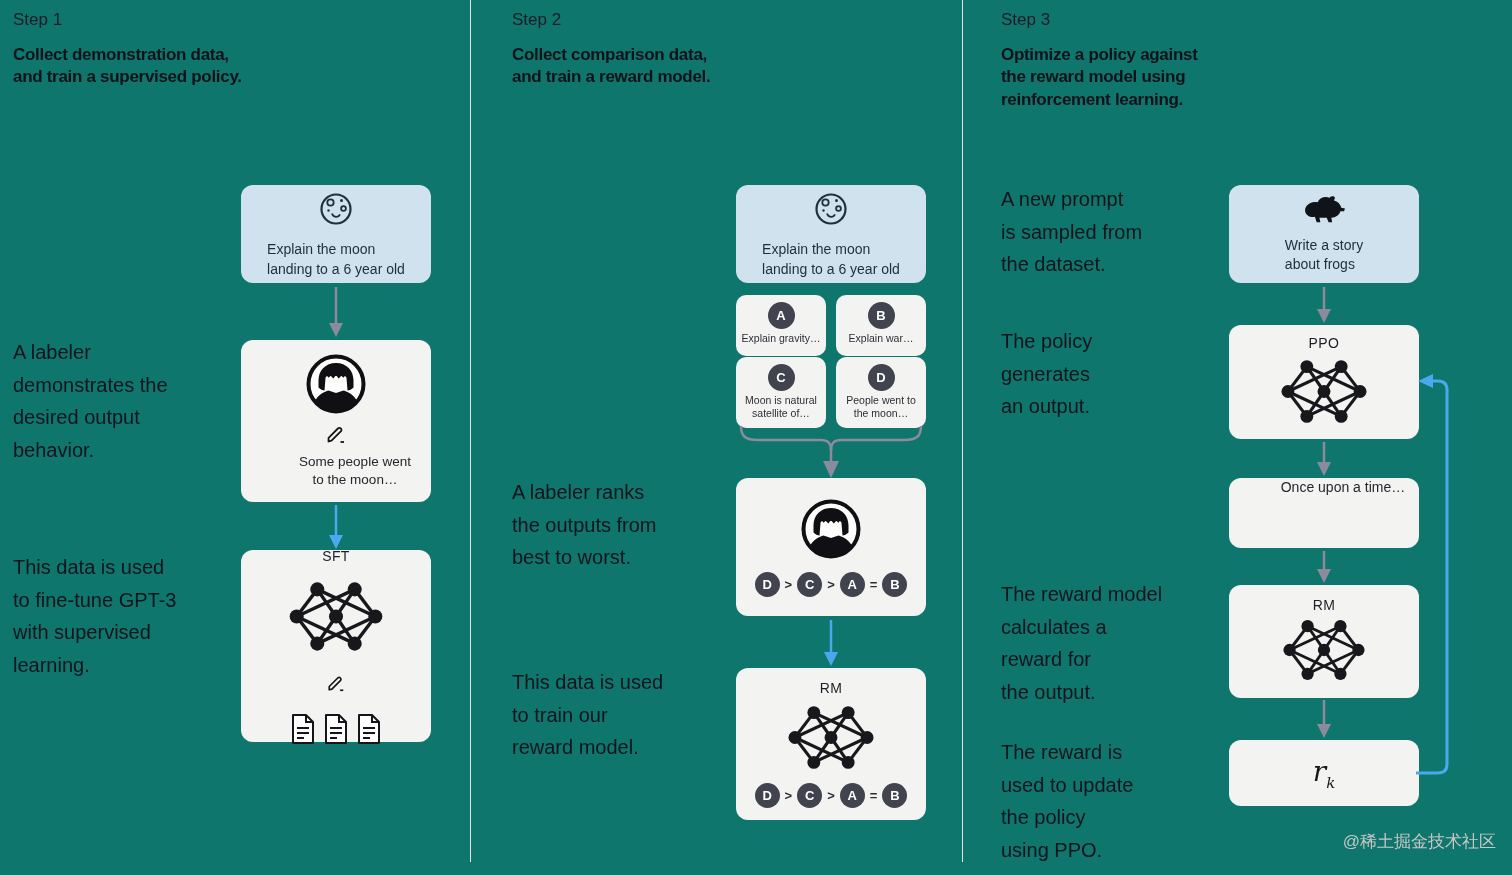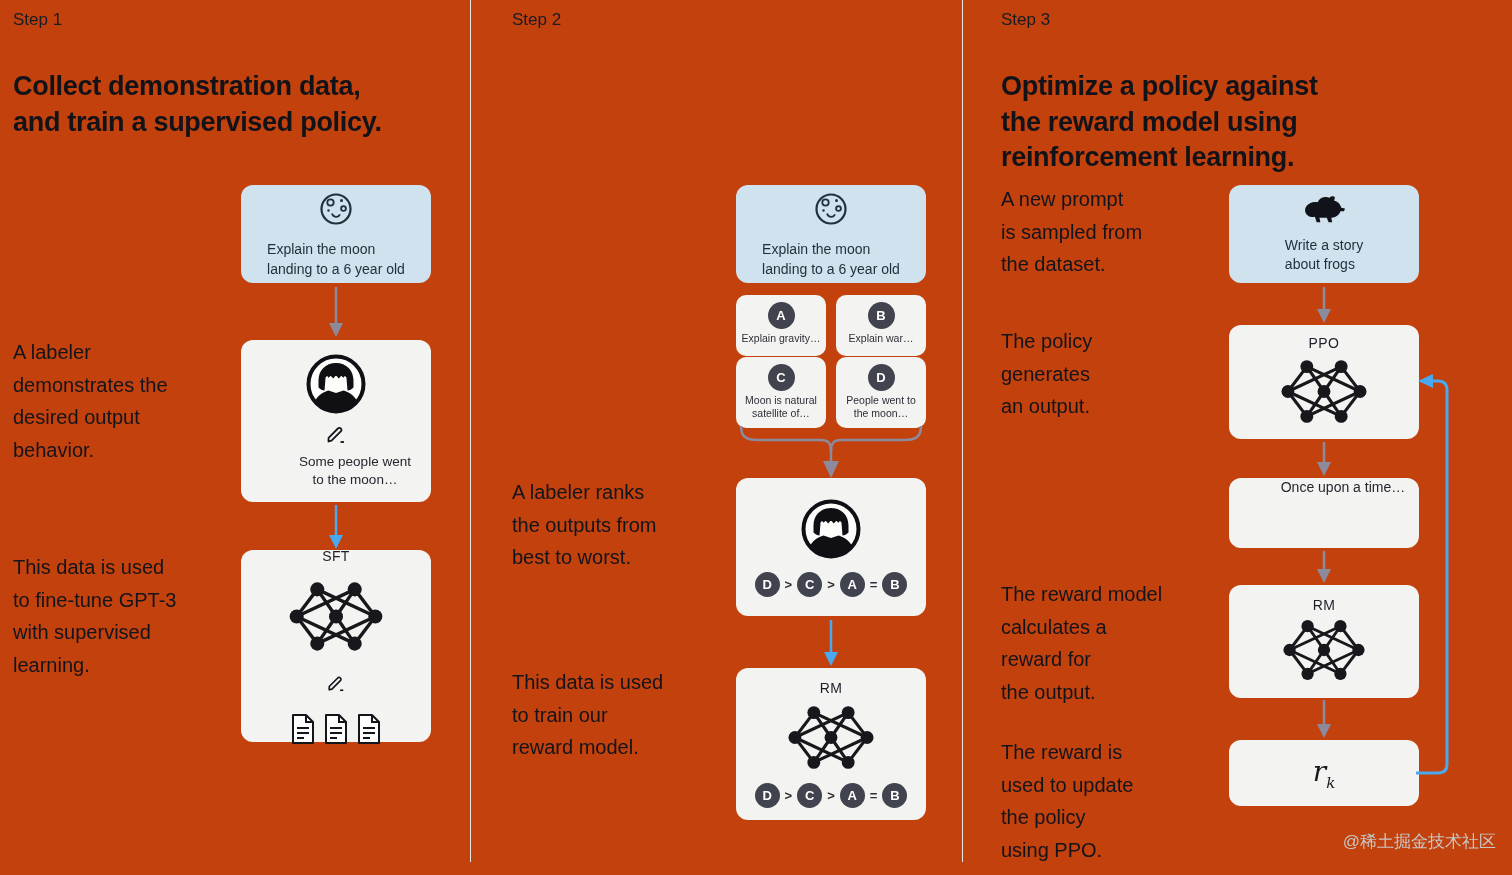--- a/index.html
+++ b/index.html
@@ -1,21 +1,21 @@
 <!DOCTYPE html>
 <html><head>
 <meta charset="utf-8">
 <style>
   html,body{margin:0;padding:0;background:#ffffff;}
-  #canvas{position:relative;width:1512px;height:875px;background:#c2410c;overflow:hidden;
+  #canvas{position:relative;width:1512px;height:875px;background:#0f766e;overflow:hidden;
           font-family:"Liberation Sans", sans-serif;color:#14141c;}
   .pos{position:absolute;}
   .pre{white-space:pre-line;}
   .step-label{font-size:17px;color:#1c1c26;}
-  .step-title{font-size:27px;font-weight:700;line-height:1.32;letter-spacing:-0.3px;color:#121219;margin-top:25px;}
+  .step-title{font-size:17px;font-weight:700;line-height:1.32;letter-spacing:-0.3px;color:#121219;}
   .para{font-size:20px;line-height:1.63;color:#14141c;}
   .divider{position:absolute;top:0;width:1px;height:862px;background:#e5e5e3;}
   .bluebox{background:#cfe2ed;border-radius:12px;display:flex;flex-direction:column;
            align-items:center;justify-content:center;gap:7px;}
   .bluebox .btext{font-size:14px;line-height:1.36;color:#1f2e3a;text-align:left;font-weight:500;}
   .panel{background:#f3f3f1;border-radius:12px;display:flex;flex-direction:column;align-items:center;}
   .mlabel{font-size:14px;color:#1e1e28;letter-spacing:0.4px;}
   .boxtext{font-size:13.5px;line-height:1.32;color:#26262e;text-align:center;margin-left:38px;}
   .minibox{background:#f3f3f1;border-radius:10px;display:flex;flex-direction:column;
            align-items:center;justify-content:flex-start;padding-top:7px;gap:3px;}
@@ -147,20 +147,22 @@
         </svg>
       <svg width="26" height="32" viewBox="0 0 26 32">
           <path d="M3,2 h13 l7,7 v21 h-20 z" fill="#fff" stroke="#14141a" stroke-width="2" stroke-linejoin="round"></path>
           <path d="M16,2 v7 h7" fill="none" stroke="#14141a" stroke-width="2"></path>
           <path d="M7,15 h12 M7,20 h12 M7,25 h7" stroke="#14141a" stroke-width="2"></path>
         </svg>
     </div>
   </div>
 
   <div class="pos step-label" style="left:512px;top:10px">Step 2</div>
+  <div class="pos step-title pre" style="left:512px;top:44px">Collect comparison data,
+and train a reward model.</div>
   <div class="pos para pre" style="left:512px;top:476px">A labeler ranks
 the outputs from
 best to worst.</div>
   <div class="pos para pre" style="left:512px;top:666px">This data is used
 to train our
 reward model.</div>
 
   <div class="pos bluebox" style="left:736px;top:185px;width:190px;height:98px">
     <span>
       <svg width="40" height="40" viewBox="0 0 40 40">

